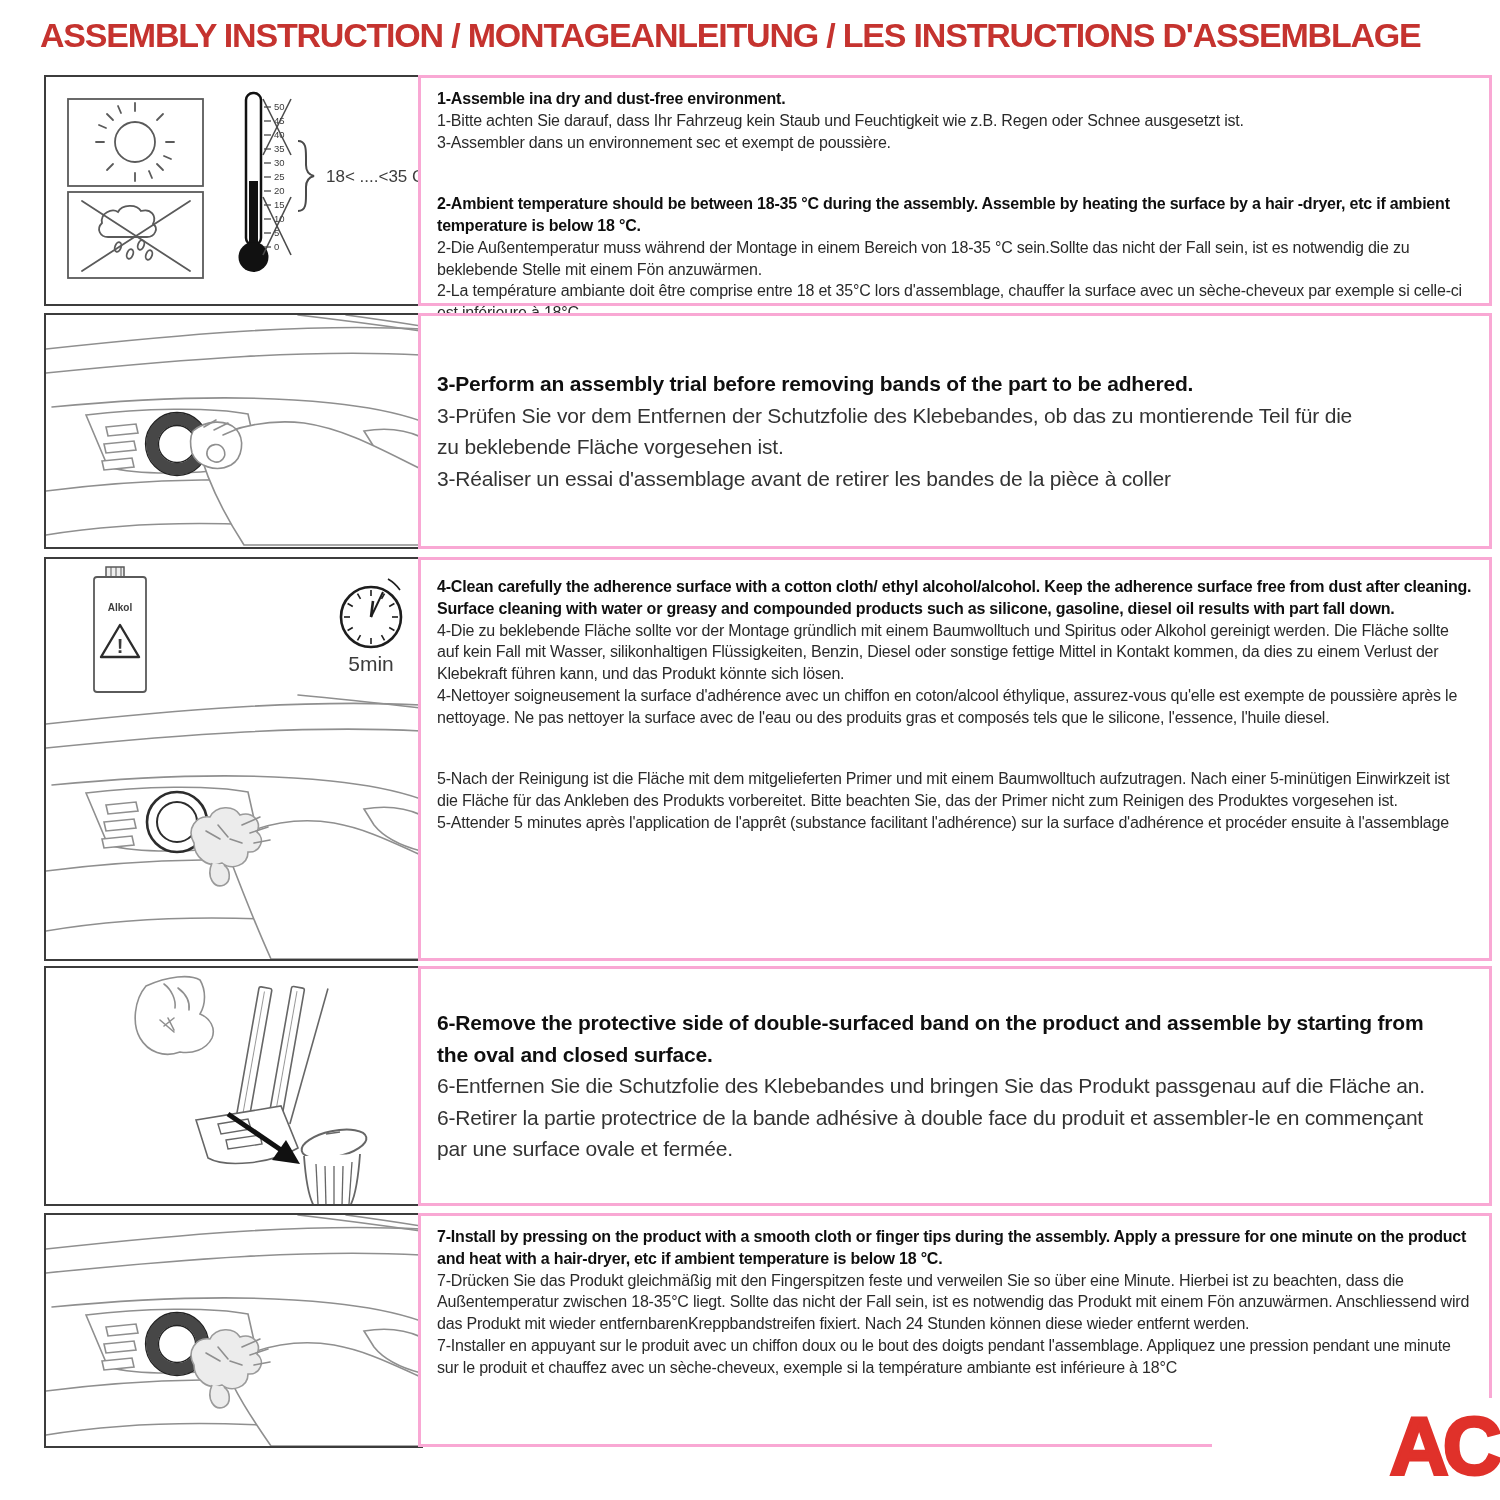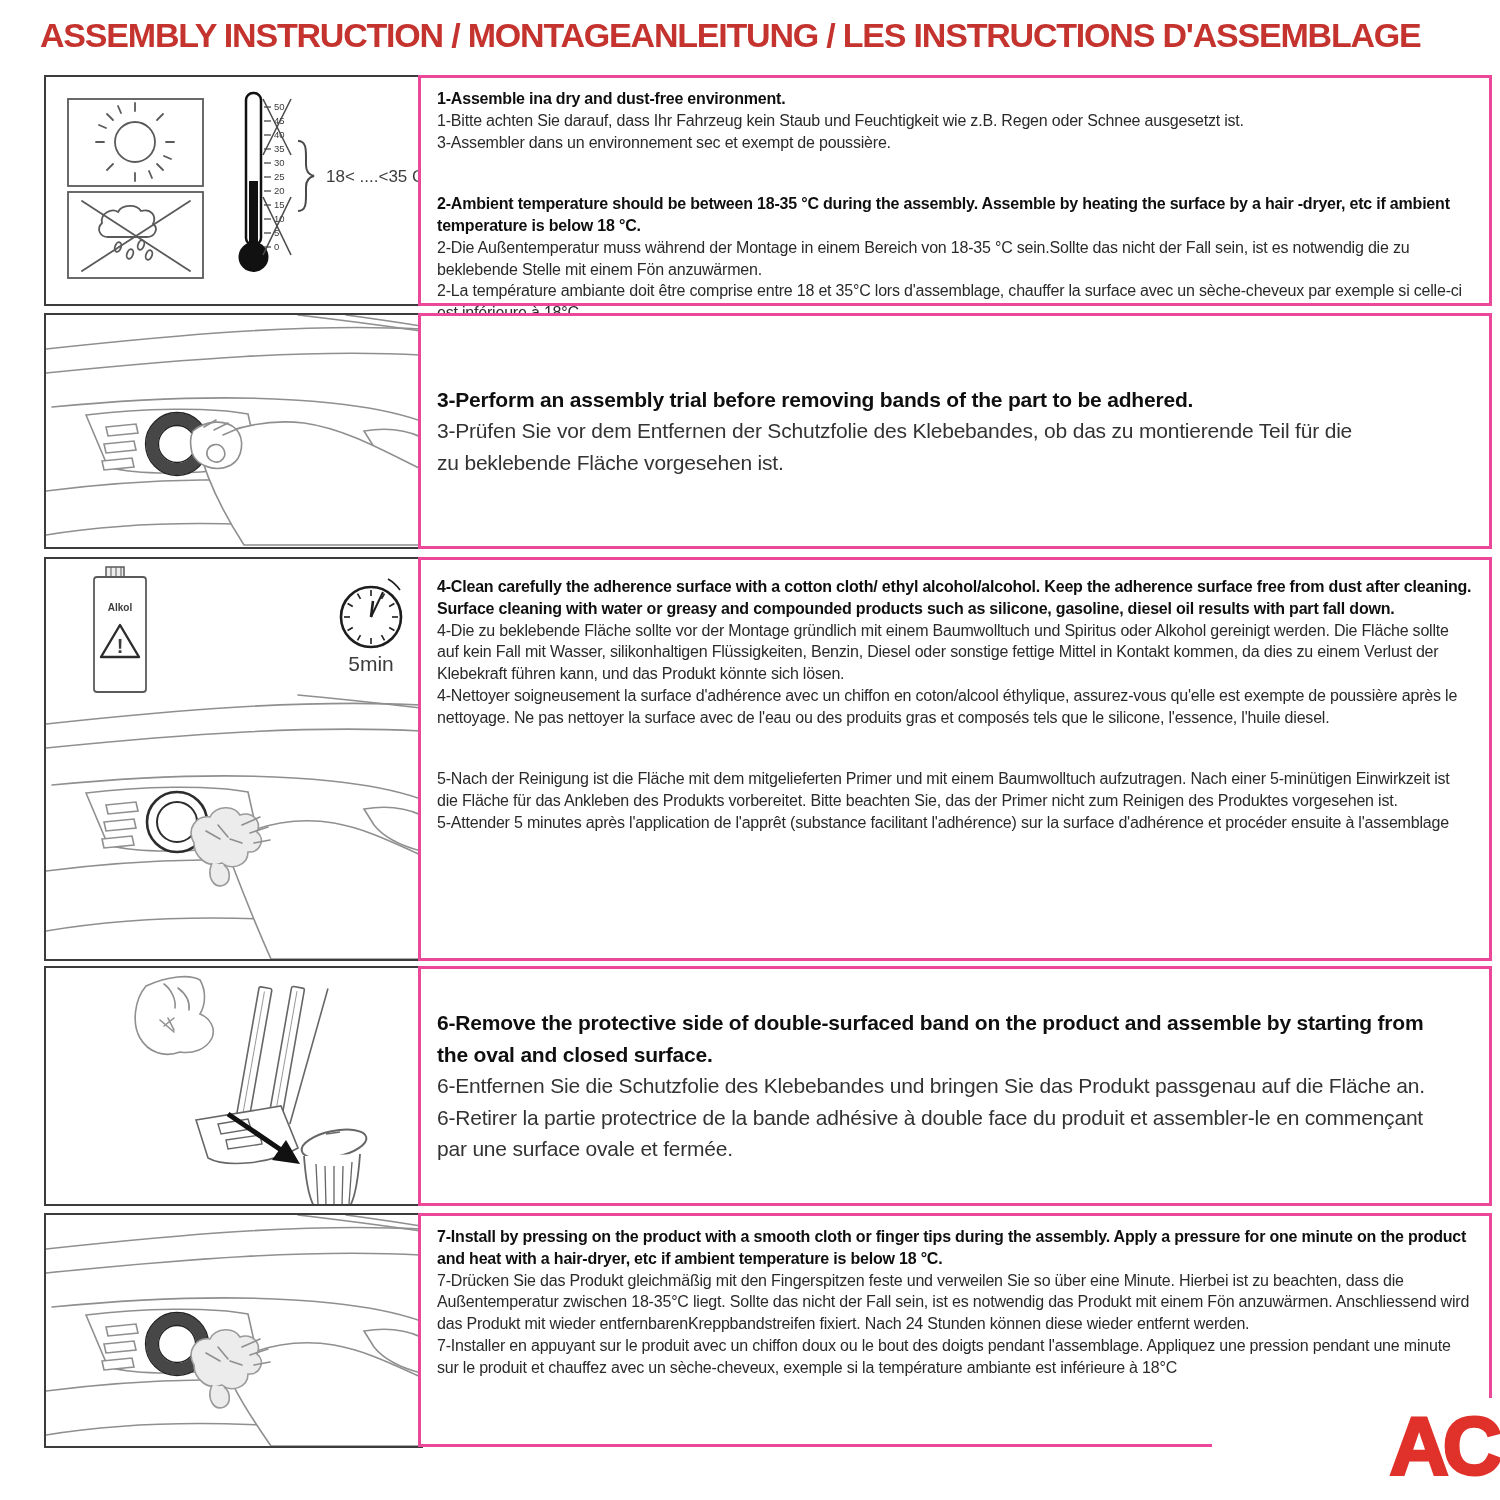--- a/index.html
+++ b/index.html
@@ -7,21 +7,21 @@
        font-family:"Liberation Sans",sans-serif;color:#1d1d1d;}
   .page{position:absolute;inset:0;background:#fff;border-radius:10px;}
 
   .doc-title{position:absolute;left:40px;top:16px;width:1450px;
     font-size:34px;font-weight:bold;letter-spacing:-1.2px;
     color:var(--accent_red,#c5332f);white-space:nowrap;}
 
   .row-left{position:absolute;left:28px;width:379px;background:#fff;
     border:2px solid #3c3c3c;box-sizing:border-box;margin-left:16px;}
   .row-right{position:absolute;left:418px;width:1074px;background:#fff;
-    border:3px solid #ec4899;box-sizing:border-box;padding:10px 16px;}
+    border:3px solid #f9a8d4;box-sizing:border-box;padding:10px 16px;}
 
   #r1-left{top:75px;height:231px}   #r1-right{top:75px;height:231px}
   #r2-left{top:313px;height:236px}  #r2-right{top:313px;height:236px}
   #r3-left{top:557px;height:404px}  #r3-right{top:557px;height:404px}
   #r4-left{top:966px;height:240px}  #r4-right{top:966px;height:240px}
   #r5-left{top:1213px;height:235px} #r5-right{top:1213px;height:234px}
 
   .text-sm{font-size:16px;line-height:1.36;letter-spacing:-0.2px;color:#2a2a2a;}
   .text-lg{font-size:21px;line-height:1.5;letter-spacing:-0.2px;color:#333;}
   .sec p{margin:0;}
@@ -167,20 +167,21 @@
         <path class="ln wfill" d="M147,116 C160,105 180,104 190,114 C199,124 197,143 185,150 C170,158 151,151 146,138 C144,130 144,122 147,116 Z"></path>
         <path class="ln" d="M158,112 l12,-7 M168,115 l14,-7 M177,120 l14,-6"></path>
         <path class="ln wfill" d="M161,137 c2,-9 13,-10 17,-2 c3,7 -3,13 -9,12 c-5,-1 -9,-5 -8,-10 Z"></path>
       </g>
     </svg>
   </div>
   <div class="row-right text-lg center-v" id="r2-right">
     <div class="sec limit-940">
       <p class="head">3-Perform an assembly trial before removing bands of the part to be adhered.</p>
       <p>3-Prüfen Sie vor dem Entfernen der Schutzfolie des Klebebandes, ob das zu montierende Teil für die zu beklebende Fläche vorgesehen ist.</p>
+      <p>3-Réaliser un essai d'assemblage avant de retirer les bandes de la pièce à coller</p>
     </div>
   </div>
 
   <div class="row-left" id="r3-left">
     <svg viewBox="0 0 375 400" width="375" height="400">
       <g>
         <rect x="60" y="8" width="18" height="10" fill="#eee" stroke="#5a5a5a" stroke-width="1.5"></rect>
         <line x1="65" y1="8" x2="65" y2="18" stroke="#5a5a5a" stroke-width="1"></line>
         <line x1="70" y1="8" x2="70" y2="18" stroke="#5a5a5a" stroke-width="1"></line>
         <line x1="75" y1="8" x2="75" y2="18" stroke="#5a5a5a" stroke-width="1"></line>

